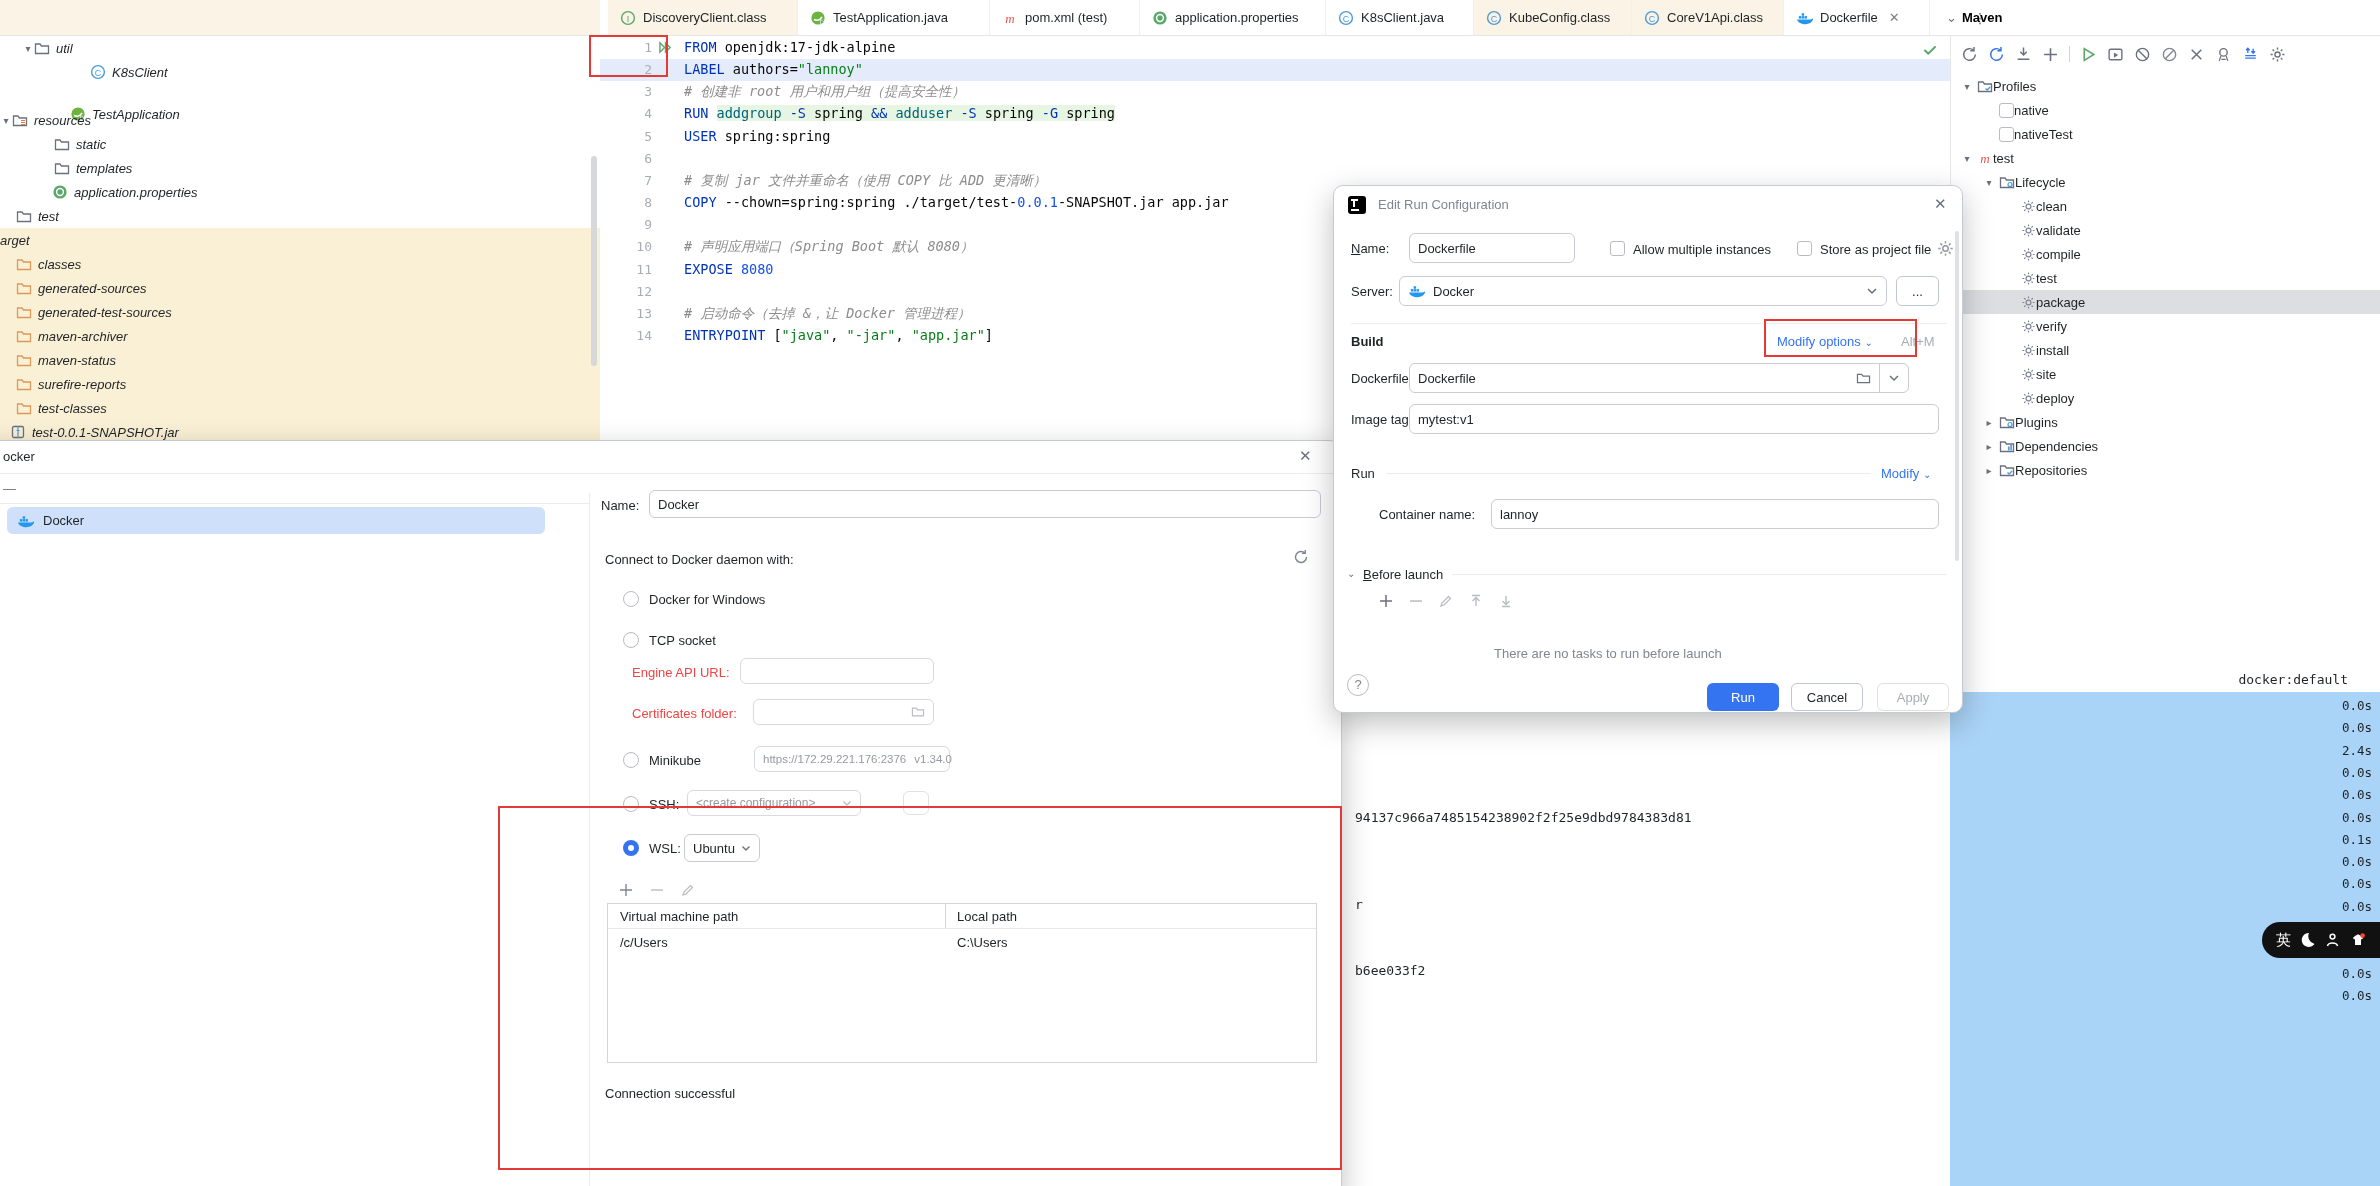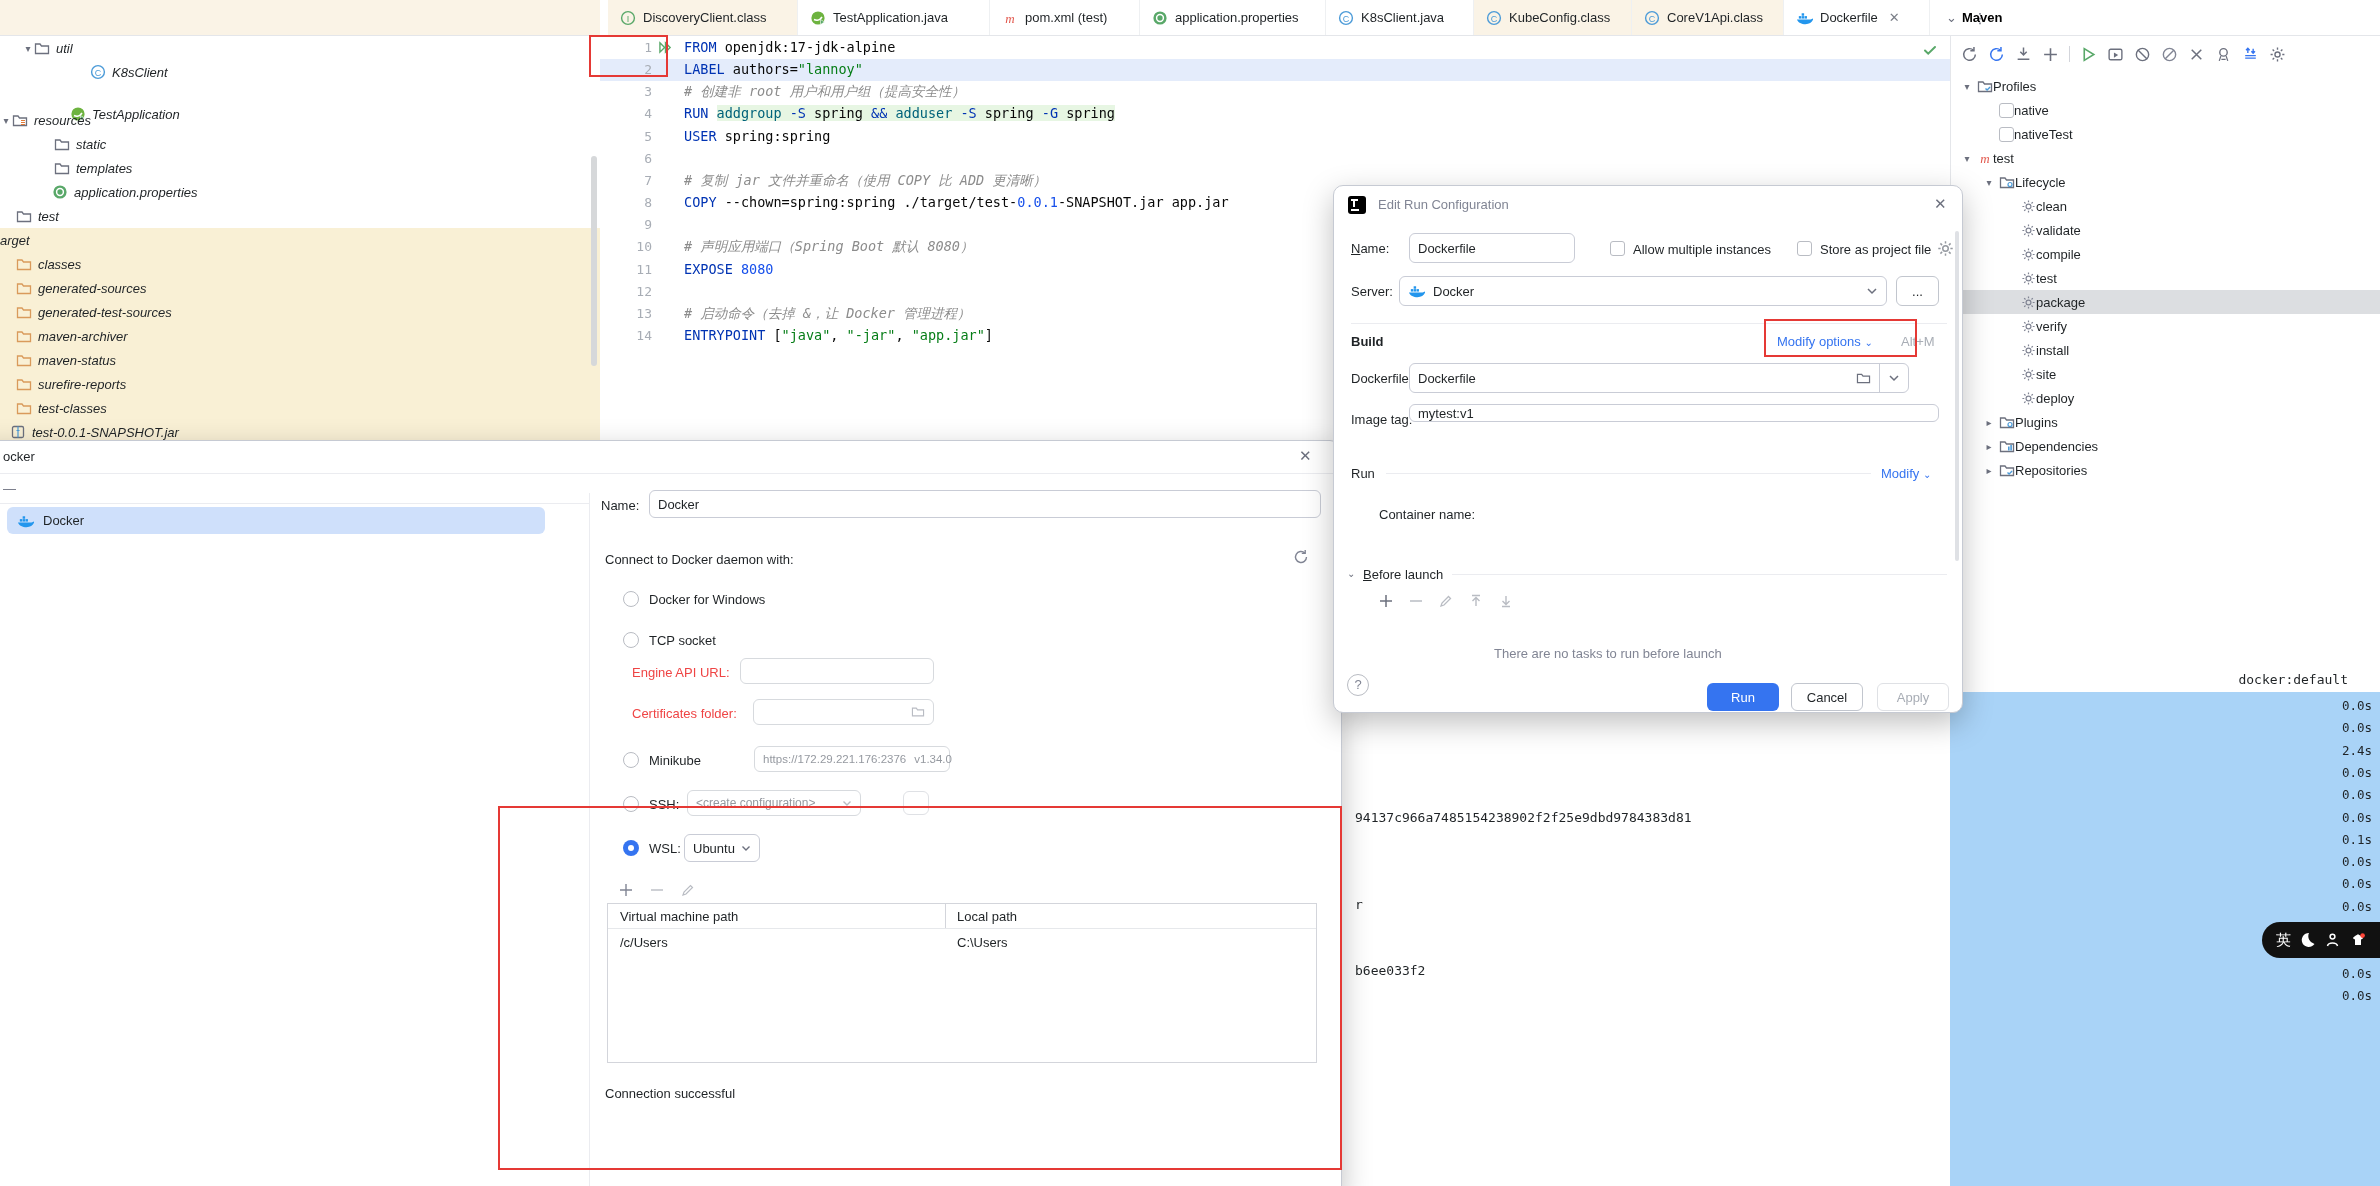--- a/index.html
+++ b/index.html
@@ -707,29 +707,32 @@
       </span>
     <span style="width:1px;height:28px;background:#c9ccd6;margin:0 0 0 8px;"></span>
     <span style="padding-left:8px;color:#6c707e;">
         <svg width="12" height="8">
           <path d="M2 2l4 4 4-4" stroke="#6c707e" stroke-width="1.5" fill="none"></path>
         </svg>
       </span>
   </div>
 
   <div class="abs lbl" style="left:17px;top:226px;">Image tag:</div>
-  <div class="abs fld" style="left:75px;top:218px;width:530px;height:18px;">
+  <div class="abs fld" style="left:75px;top:218px;width:530px;height:30px;">
       <span>mytest:v1</span>
     </div>
 
   <div class="abs lbl" style="left:17px;top:280px;">Run</div>
   <div class="hline" style="left:52px;top:287px;width:485px;"></div>
   <div class="abs blue-link" style="left:547px;top:280px;"><span>Modify</span> <span style="font-size:10px;">⌄</span></div>
 
   <div class="abs lbl" style="left:45px;top:321px;">Container name:</div>
+  <div class="abs fld" style="left:157px;top:313px;width:448px;height:30px;">
+      <span>lannoy</span>
+    </div>
 
   <div class="abs icon-gray" style="left:13px;top:382px;font-size:10px;">⌄</div>
   <div class="abs lbl mnemonic" style="left:29px;top:381px;">Before launch</div>
   <div class="hline" style="left:118px;top:388px;width:495px;"></div>
 
   <div class="abs" style="left:45px;top:408px;display:flex;gap:16px;color:#6c707e;">
     <span>
         <svg width="14" height="14">
           <path d="M7 1v12M1 7h12" stroke="#6c707e" stroke-width="1.5"></path>
         </svg>

